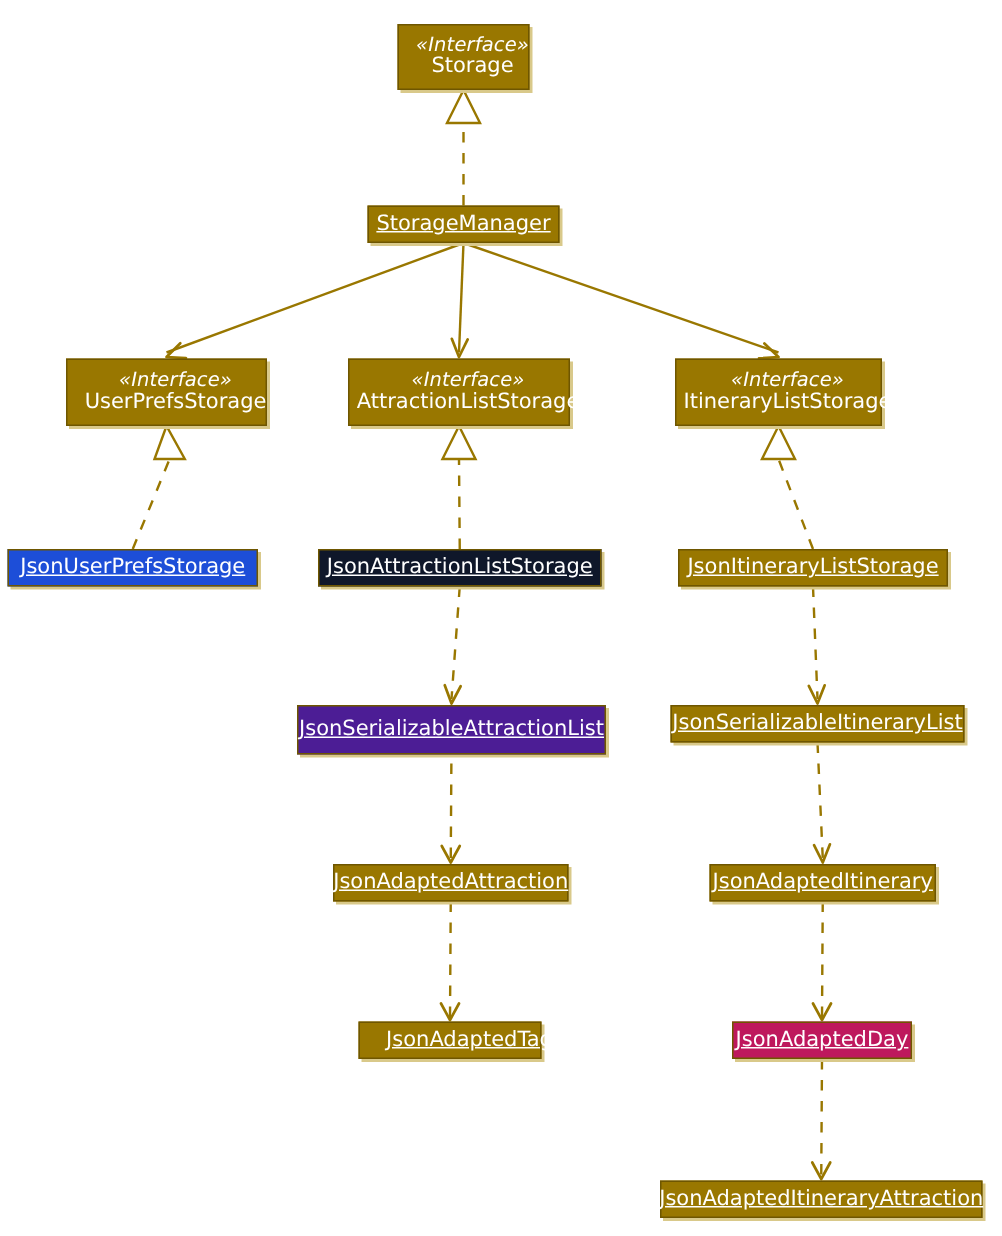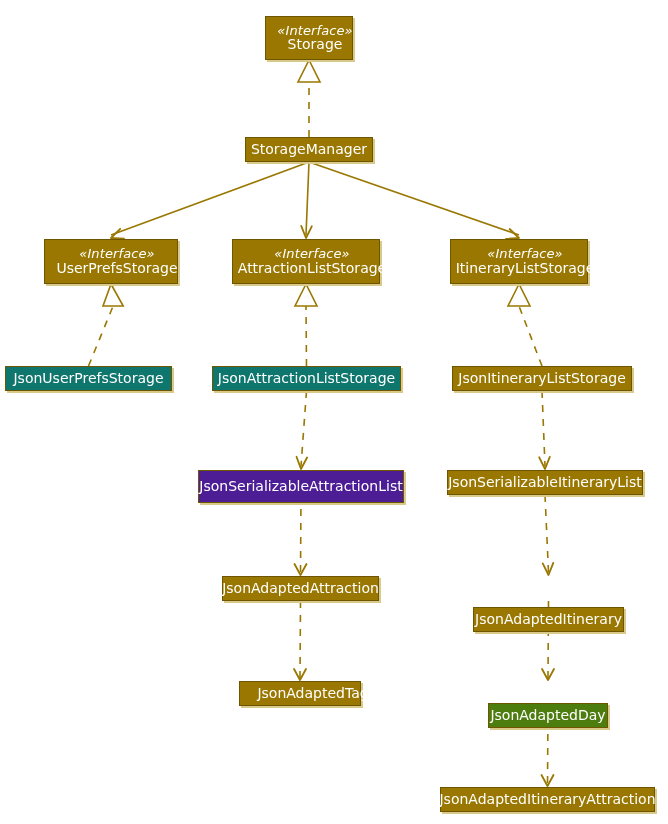--- a/index.html
+++ b/index.html
@@ -44,20 +44,21 @@
     font-size: 13px;
     letter-spacing: 0.1px;
   }
   .uml-node .cname {
     font-size: 14px;
   }
   .uml-node.iface .cname {
   }
   .uml-node.cls {
     padding: 0 6px;
+    text-decoration: underline;
   }
 </style>
 </head>
 <body>
 
 <div id="diagram-root">
 
   <svg id="edge-layer" viewBox="0 0 668 824" width="668" height="824" xmlns="http://www.w3.org/2000/svg">
 
     <g id="edges-group">
@@ -134,45 +135,45 @@
         <div class="cname">UserPrefsStorage</div>
       </div>
       <div class="uml-node iface" style="left: 232px; top: 239px; width: 148px; height: 45px; background: rgb(153, 119, 0); border: 1px solid rgb(110, 86, 0); box-shadow: rgb(217, 201, 138) 2px 2px 0px; color: rgb(255, 255, 255);">
         <div class="stereotype">«Interface»</div>
         <div class="cname">AttractionListStorage</div>
       </div>
       <div class="uml-node iface" style="left: 450px; top: 239px; width: 138px; height: 45px; background: rgb(153, 119, 0); border: 1px solid rgb(110, 86, 0); box-shadow: rgb(217, 201, 138) 2px 2px 0px; color: rgb(255, 255, 255);">
         <div class="stereotype">«Interface»</div>
         <div class="cname">ItineraryListStorage</div>
       </div>
-      <div class="uml-node cls" style="left: 5px; top: 366px; width: 167px; height: 25px; background: #0f766e; border: 1px solid rgb(110, 86, 0); box-shadow: rgb(217, 201, 138) 2px 2px 0px; color: rgb(255, 255, 255);">
+      <div class="uml-node cls" style="left: 5px; top: 366px; width: 167px; height: 25px; background: #1d4ed8; border: 1px solid rgb(110, 86, 0); box-shadow: rgb(217, 201, 138) 2px 2px 0px; color: rgb(255, 255, 255);">
         <div class="cname">JsonUserPrefsStorage</div>
       </div>
-      <div class="uml-node cls" style="left: 212px; top: 366px; width: 189px; height: 25px; background: #0f766e; border: 1px solid rgb(110, 86, 0); box-shadow: rgb(217, 201, 138) 2px 2px 0px; color: rgb(255, 255, 255);">
+      <div class="uml-node cls" style="left: 212px; top: 366px; width: 189px; height: 25px; background: #0f172a; border: 1px solid rgb(110, 86, 0); box-shadow: rgb(217, 201, 138) 2px 2px 0px; color: rgb(255, 255, 255);">
         <div class="cname">JsonAttractionListStorage</div>
       </div>
       <div class="uml-node cls" style="left: 452px; top: 366px; width: 180px; height: 25px; background: rgb(153, 119, 0); border: 1px solid rgb(110, 86, 0); box-shadow: rgb(217, 201, 138) 2px 2px 0px; color: rgb(255, 255, 255);">
         <div class="cname">JsonItineraryListStorage</div>
       </div>
       <div class="uml-node cls" style="left: 198px; top: 470px; width: 206px; height: 33px; background: #4c1d95; border: 1px solid rgb(110, 86, 0); box-shadow: rgb(217, 201, 138) 2px 2px 0px; color: rgb(255, 255, 255);">
         <div class="cname">JsonSerializableAttractionList</div>
       </div>
       <div class="uml-node cls" style="left: 447px; top: 470px; width: 196px; height: 25px; background: rgb(153, 119, 0); border: 1px solid rgb(110, 86, 0); box-shadow: rgb(217, 201, 138) 2px 2px 0px; color: rgb(255, 255, 255);">
         <div class="cname">JsonSerializableItineraryList</div>
       </div>
       <div class="uml-node cls" style="left: 222px; top: 576px; width: 157px; height: 25px; background: rgb(153, 119, 0); border: 1px solid rgb(110, 86, 0); box-shadow: rgb(217, 201, 138) 2px 2px 0px; color: rgb(255, 255, 255);">
         <div class="cname">JsonAdaptedAttraction</div>
       </div>
-      <div class="uml-node cls" style="left: 473px; top: 576px; width: 151px; height: 25px; background: rgb(153, 119, 0); border: 1px solid rgb(110, 86, 0); box-shadow: rgb(217, 201, 138) 2px 2px 0px; color: rgb(255, 255, 255); margin-top: 31px;">
+      <div class="uml-node cls" style="left: 473px; top: 576px; width: 151px; height: 25px; background: rgb(153, 119, 0); border: 1px solid rgb(110, 86, 0); box-shadow: rgb(217, 201, 138) 2px 2px 0px; color: rgb(255, 255, 255);">
         <div class="cname">JsonAdaptedItinerary</div>
       </div>
       <div class="uml-node cls" style="left: 239px; top: 681px; width: 122px; height: 25px; background: rgb(153, 119, 0); border: 1px solid rgb(110, 86, 0); box-shadow: rgb(217, 201, 138) 2px 2px 0px; color: rgb(255, 255, 255); padding-left: 32px;">
         <div class="cname">JsonAdaptedTag</div>
       </div>
-      <div class="uml-node cls" style="left: 488px; top: 703px; width: 120px; height: 25px; background: #4d7c0f; border: 1px solid rgb(110, 86, 0); box-shadow: rgb(217, 201, 138) 2px 2px 0px; color: rgb(255, 255, 255);">
+      <div class="uml-node cls" style="left: 488px; top: 681px; width: 120px; height: 25px; background: #be185d; border: 1px solid rgb(110, 86, 0); box-shadow: rgb(217, 201, 138) 2px 2px 0px; color: rgb(255, 255, 255);">
         <div class="cname">JsonAdaptedDay</div>
       </div>
       <div class="uml-node cls" style="left: 440px; top: 787px; width: 215px; height: 25px; background: rgb(153, 119, 0); border: 1px solid rgb(110, 86, 0); box-shadow: rgb(217, 201, 138) 2px 2px 0px; color: rgb(255, 255, 255);">
         <div class="cname">JsonAdaptedItineraryAttraction</div>
       </div>
     </div>
 
 </div>
 
 </body></html>

